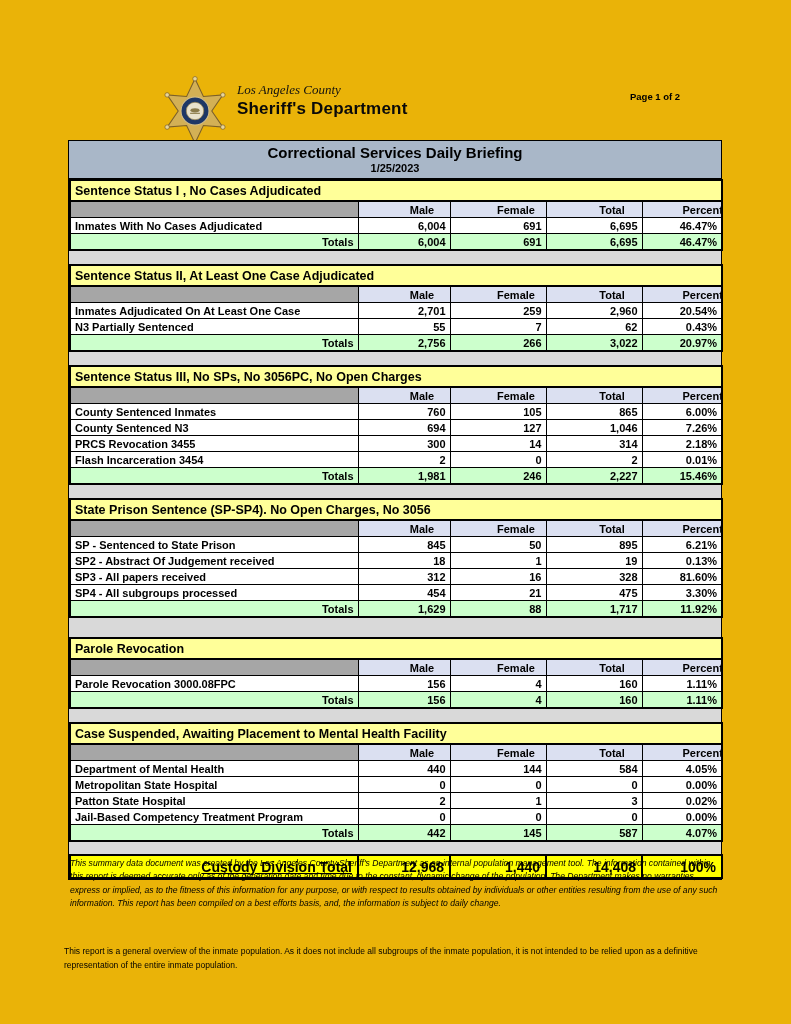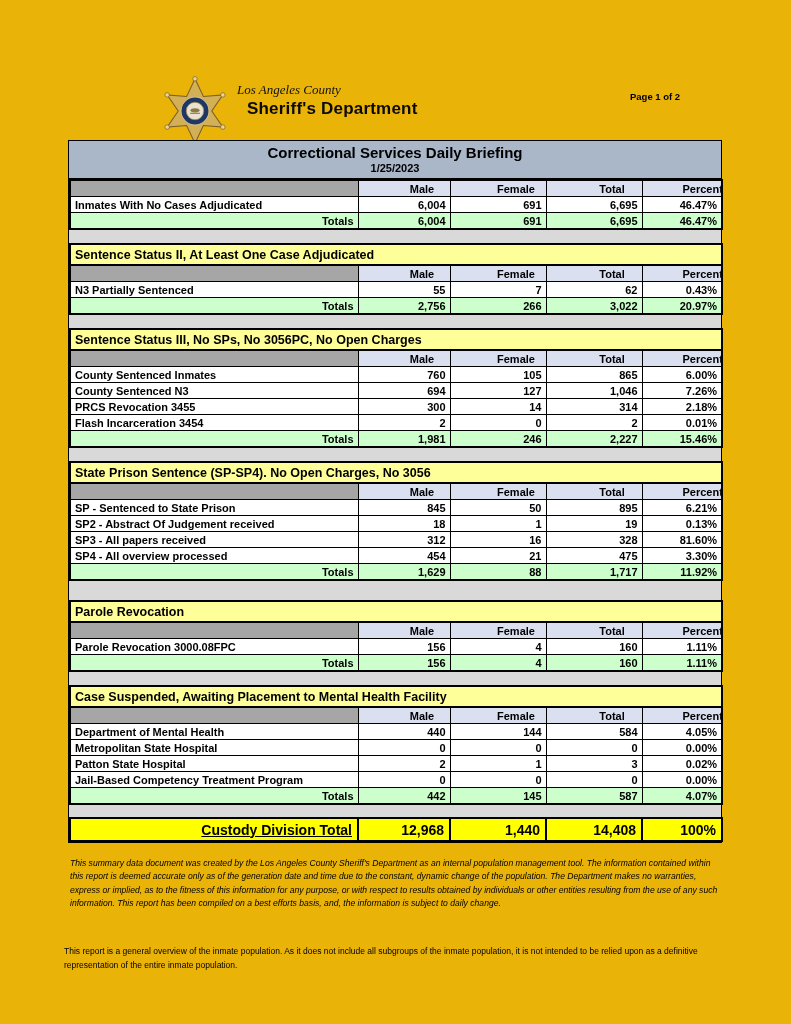--- a/index.html
+++ b/index.html
@@ -7,21 +7,21 @@
     width:791px; height:1024px; background:#ffffff;
     font-family:"Liberation Sans", sans-serif; color:#000;
     position:relative; overflow:hidden;
   }
   .page { position:relative; width:791px; height:1024px; background:#eab308; }
 
   
   .badge { position:absolute; left:160px; top:74px; width:70px; height:74px; }
   .agency { position:absolute; left:237px; top:82px; }
   .agency-county { font-family:"Liberation Serif", serif; font-style:italic; font-size:13px; color:#111; }
-  .agency-dept { font-size:17px; font-weight:800; letter-spacing:0.2px; color:#0a0a0a; margin-top:1px;margin-left:10px; }
+  .agency-dept { font-size:17px; font-weight:800; letter-spacing:0.2px; color:#0a0a0a; margin-top:1px; }
   .page-indicator { position:absolute; left:630px; top:91px; font-size:9.5px; font-weight:bold; }
 
   
   .report {
     position:absolute; left:68px; top:140px; width:652px;
     background:#d9d9d9; border:1px solid #000;
   }
   .title-bar {
     background:#a9b7c8; text-align:center; padding:3px 8px 4px;
     border-bottom:1px solid #000;
@@ -94,20 +94,23 @@
     <div id="sections">
   <table class="sec">
     <colgroup>
             <col class="c-lbl">
             <col class="c-m">
             <col class="c-f">
             <col class="c-t">
             <col class="c-p">
           </colgroup>
     <tbody>
+            <tr class="sec-head">
+      <td colspan="5">Sentence Status I , No Cases Adjudicated</td>
+    </tr>
     <tr class="col-head">
       <td class="lbl-head"></td>
       <td>Male</td>
       <td>Female</td>
       <td>Total</td>
       <td>Percentage</td>
     </tr>
 
     <tr class="datarow">
       <td class="lbl">Inmates With No Cases Adjudicated</td>
@@ -139,20 +142,27 @@
     </tr>
     <tr class="col-head">
       <td class="lbl-head"></td>
       <td>Male</td>
       <td>Female</td>
       <td>Total</td>
       <td>Percentage</td>
     </tr>
 
     <tr class="datarow">
+      <td class="lbl">Inmates Adjudicated On At Least One Case</td>
+      <td class="num">2,701</td>
+      <td class="num">259</td>
+      <td class="num">2,960</td>
+      <td class="num">20.54%</td>
+    </tr>
+    <tr class="datarow">
       <td class="lbl">N3 Partially Sentenced</td>
       <td class="num">55</td>
       <td class="num">7</td>
       <td class="num">62</td>
       <td class="num">0.43%</td>
     </tr>
     <tr class="totals">
       <td class="lbl">Totals</td>
       <td class="num">2,756</td>
       <td class="num">266</td>
@@ -253,21 +263,21 @@
       <td class="num">0.13%</td>
     </tr>
     <tr class="datarow">
       <td class="lbl">SP3 - All papers received</td>
       <td class="num">312</td>
       <td class="num">16</td>
       <td class="num">328</td>
       <td class="num">81.60%</td>
     </tr>
     <tr class="datarow">
-      <td class="lbl">SP4 - All overview processed</td>
+      <td class="lbl">SP4 - All subgroups processed</td>
       <td class="num">454</td>
       <td class="num">21</td>
       <td class="num">475</td>
       <td class="num">3.30%</td>
     </tr>
     <tr class="totals">
       <td class="lbl">Totals</td>
       <td class="num">1,629</td>
       <td class="num">88</td>
       <td class="num">1,717</td>

